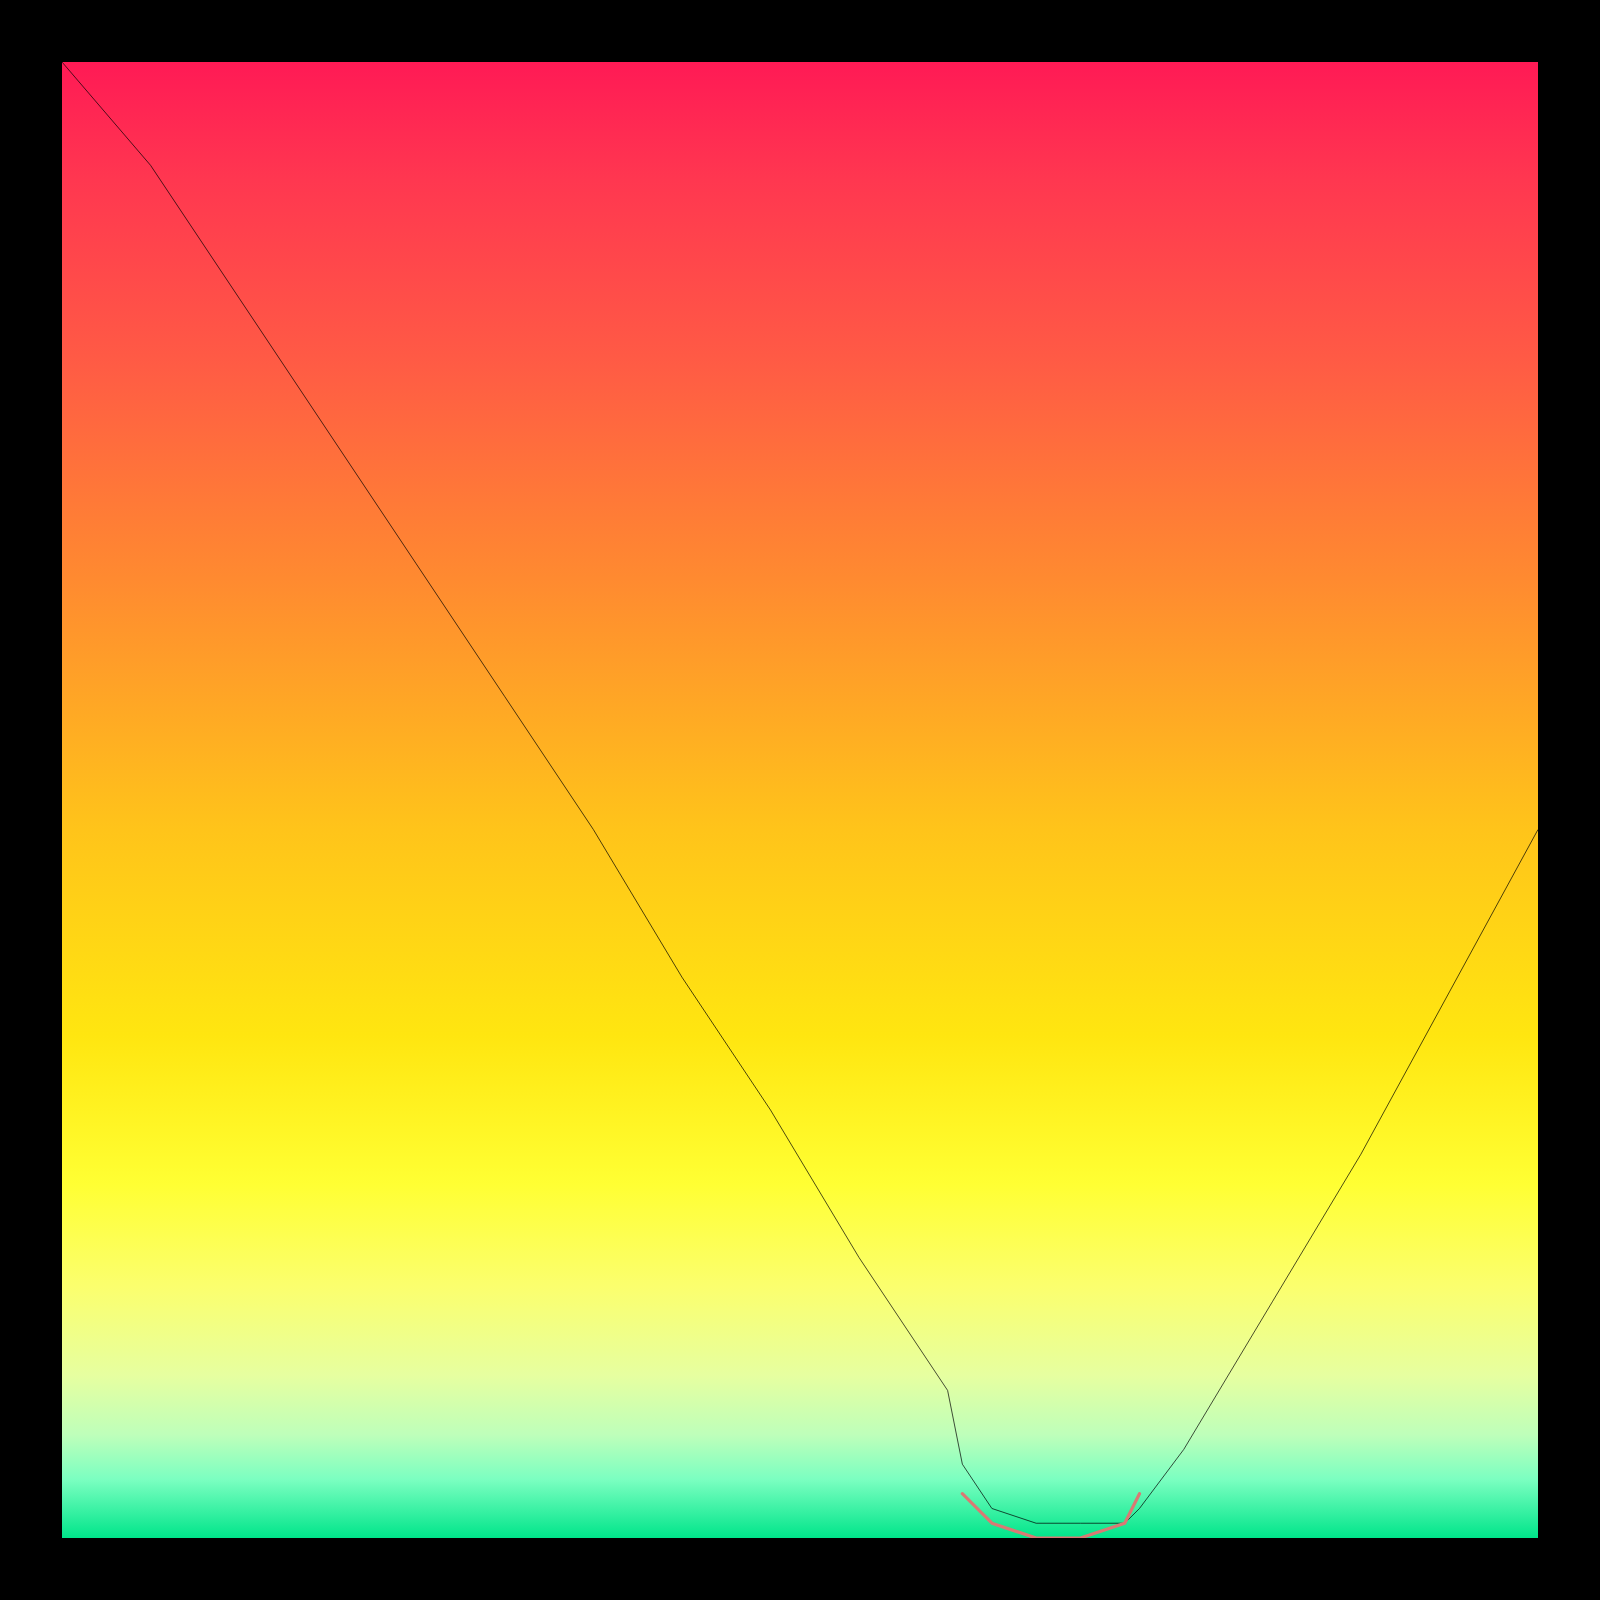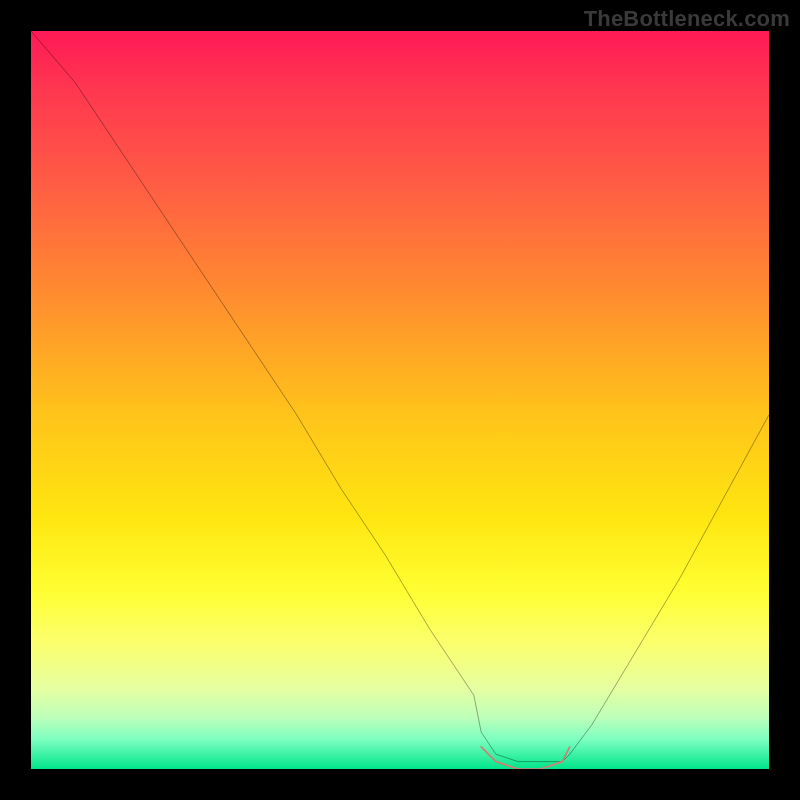--- a/index.html
+++ b/index.html
@@ -56,21 +56,20 @@
   }
   svg.curve {
     position: absolute;
     inset: 0;
   }
 </style>
 </head>
 <body>
 
 <div class="frame">
-  <div class="watermark">TheBottleneck.com</div>
 
   <div class="plot-area">
     <div class="gradient"></div>
     <svg class="curve" viewBox="0 0 100 100" preserveAspectRatio="none">
       <path d="M0.00 0.00 L6.00 7.00 L12.00 16.00 L18.00 25.00 L24.00 34.00 L30.00 43.00 L36.00 52.00 L42.00 62.00 L48.00 71.00 L54.00 81.00 L60.00 90.00 L61.00 95.00 L63.00 98.00 L66.00 99.00 L69.00 99.00 L72.00 99.00 L73.00 98.00 L76.00 94.00 L82.00 84.00 L88.00 74.00 L94.00 63.00 L100.00 52.00" fill="none" stroke="#000000" stroke-width="0.35" vector-effect="non-scaling-stroke"></path>
       <path d="M61.00 97.00 L63.00 99.00 L66.00 100.00 L69.00 100.00 L72.00 99.00 L73.00 97.00" fill="none" stroke="#d97a74" stroke-width="1.6" stroke-linecap="round" stroke-linejoin="round" vector-effect="non-scaling-stroke"></path>
     </svg>
   </div>
 </div>
 

